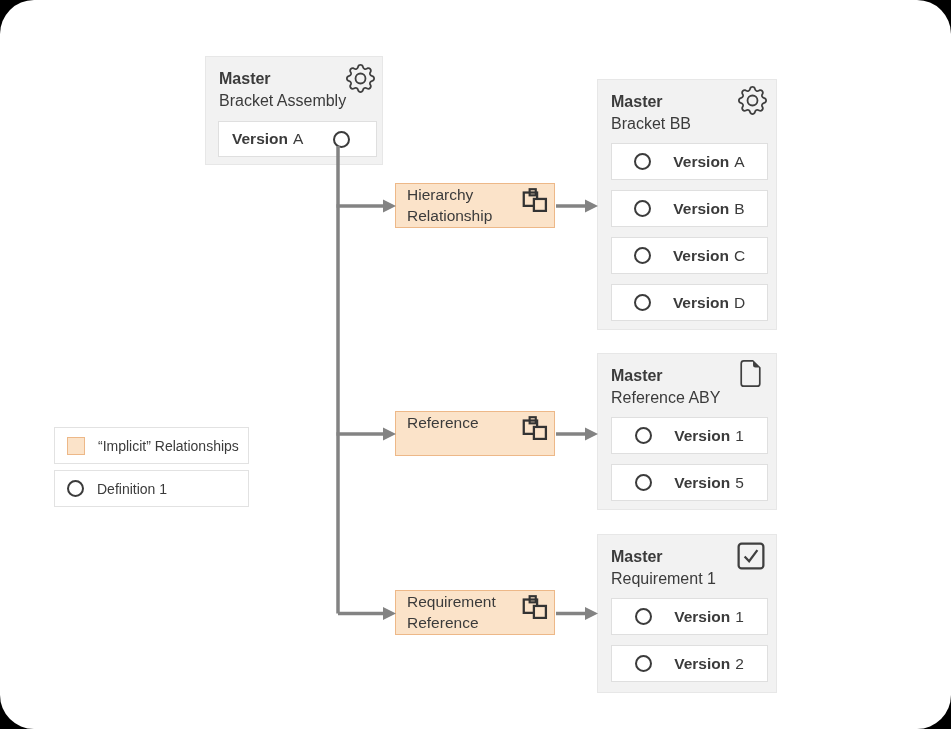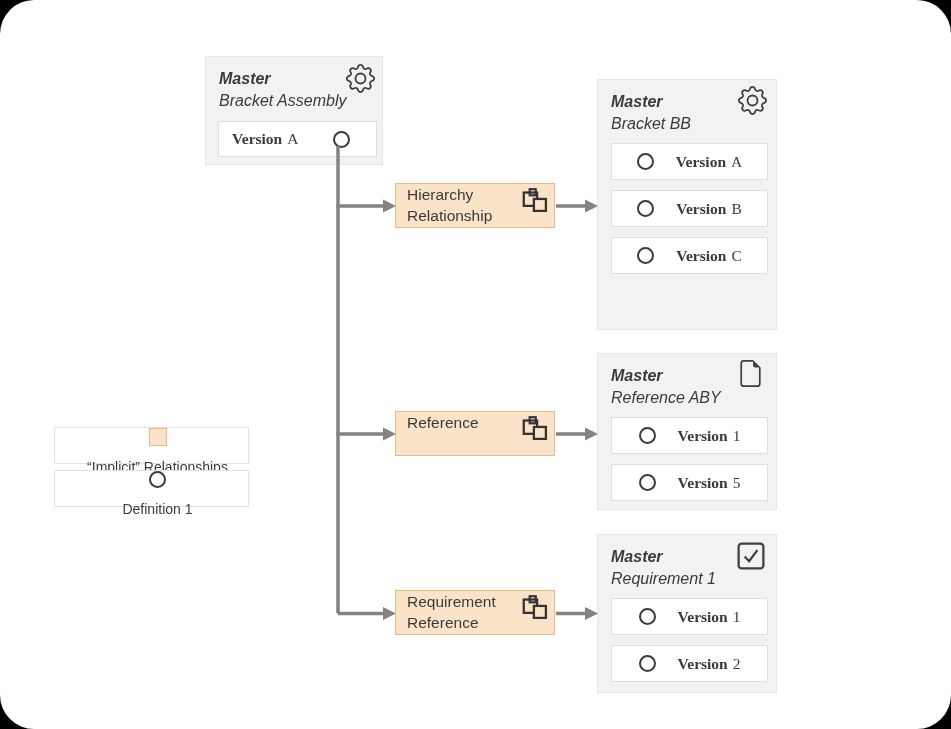--- a/index.html
+++ b/index.html
@@ -6,36 +6,36 @@
   .canvas{
     position:relative;width:951px;height:729px;background:#fff;
     border-radius:34px;overflow:hidden;
     font-family:"Liberation Sans", sans-serif;color:#3B3B3B;
   }
   
   .gpanel{
     position:absolute;background:#F2F2F2;border:1px solid #E7E7E7;
     box-sizing:border-box;
   }
-  .gpanel .hdr{position:relative;padding:11px 12px 0 13px;font-style:italic;}
+  .gpanel .hdr{position:relative;padding:11px 12px 0 13px;}
   .hdr .t1{display:block;font-size:16px;font-weight:700;line-height:22px;}
   .hdr .t2{display:block;font-size:16px;font-weight:400;line-height:22px;white-space:nowrap;}
   .hdr .cornericon{position:absolute;top:6px;right:9px;}
   
   .vrow{
     position:relative;margin:0 8px 10px 13px;height:37px;background:#fff;
     border:1px solid #DFDFDF;box-sizing:border-box;
     display:flex;align-items:center;justify-content:center;gap:22px;
   }
   .vrow.first{margin-top:8px;}
   .circ{
     width:13px;height:13px;border:2.2px solid #3B3B3B;border-radius:50%;
     background:#fff;flex:0 0 auto;display:inline-block;
   }
-  .vtext{font-size:15.5px;white-space:nowrap;font-family:Liberation Serif, serif;}
+  .vtext{font-size:15.5px;white-space:nowrap;}
   .vl{font-weight:700;}
   .vv{margin-left:5px;font-weight:400;}
   
   #source-box{left:205px;top:56px;width:178px;height:109px;}
   #source-box .srow{
     position:absolute;left:12px;top:64px;width:159px;height:36px;background:#fff;
     border:1px solid #DFDFDF;box-sizing:border-box;display:flex;align-items:center;
     padding-left:13px;
   }
   #source-box .srow .circ{position:absolute;left:114px;top:9px;}
@@ -52,21 +52,21 @@
   #rel-document{top:411px;}
   #rel-requirement{top:590px;}
   
   #panel-bracket-bb{left:597px;top:79px;width:180px;height:251px;}
   #panel-document-aby{left:597px;top:353px;width:180px;height:157px;}
   #panel-requirement-1{left:597px;top:534px;width:180px;height:159px;}
   
   .legend-box{
     position:absolute;left:54px;width:195px;height:37px;background:#fff;
     border:1px solid #E2E2E2;box-sizing:border-box;display:flex;align-items:center;
-    gap:13px;padding-left:12px;flex-direction:column;
+    gap:13px;padding-left:12px;
   }
   #legend-implicit{top:427px;}
   #legend-definition{top:470px;}
   .legend-box .label{font-size:14px;white-space:nowrap;}
   .swatch{
     width:18px;height:18px;box-sizing:border-box;flex:0 0 auto;
     background:var(--implicit-fill,#FBE3C9);border:1.5px solid var(--implicit-border,#EDB888);
   }
   
   #connectors{position:absolute;left:0;top:0;z-index:6;pointer-events:none;}
@@ -167,20 +167,24 @@
       <span class="vtext"><span class="vl">Version</span><span class="vv">A</span></span>
     </div>
     <div class="vrow">
       <span class="circ"></span>
       <span class="vtext"><span class="vl">Version</span><span class="vv">B</span></span>
     </div>
     <div class="vrow">
       <span class="circ"></span>
       <span class="vtext"><span class="vl">Version</span><span class="vv">C</span></span>
     </div>
+    <div class="vrow">
+      <span class="circ"></span>
+      <span class="vtext"><span class="vl">Version</span><span class="vv">D</span></span>
+    </div>
   </div>
 
   <div class="gpanel" id="panel-document-aby">
     <div class="hdr">
       <span class="t1">Master</span>
       <span class="t2">Reference ABY</span>
       <span class="cornericon icon" style="right:12px;">
         <svg width="27" height="27" viewBox="0 0 16 16" fill="#3F3F3F">
           <path d="M14 4.5V14a2 2 0 0 1-2 2H4a2 2 0 0 1-2-2V2a2 2 0 0 1 2-2h5.5L14 4.5zm-3 0A1.5 1.5 0 0 1 9.5 3V1H4a1 1 0 0 0-1 1v12a1 1 0 0 0 1 1h8a1 1 0 0 0 1-1V4.5h-2z"></path>
         </svg>

